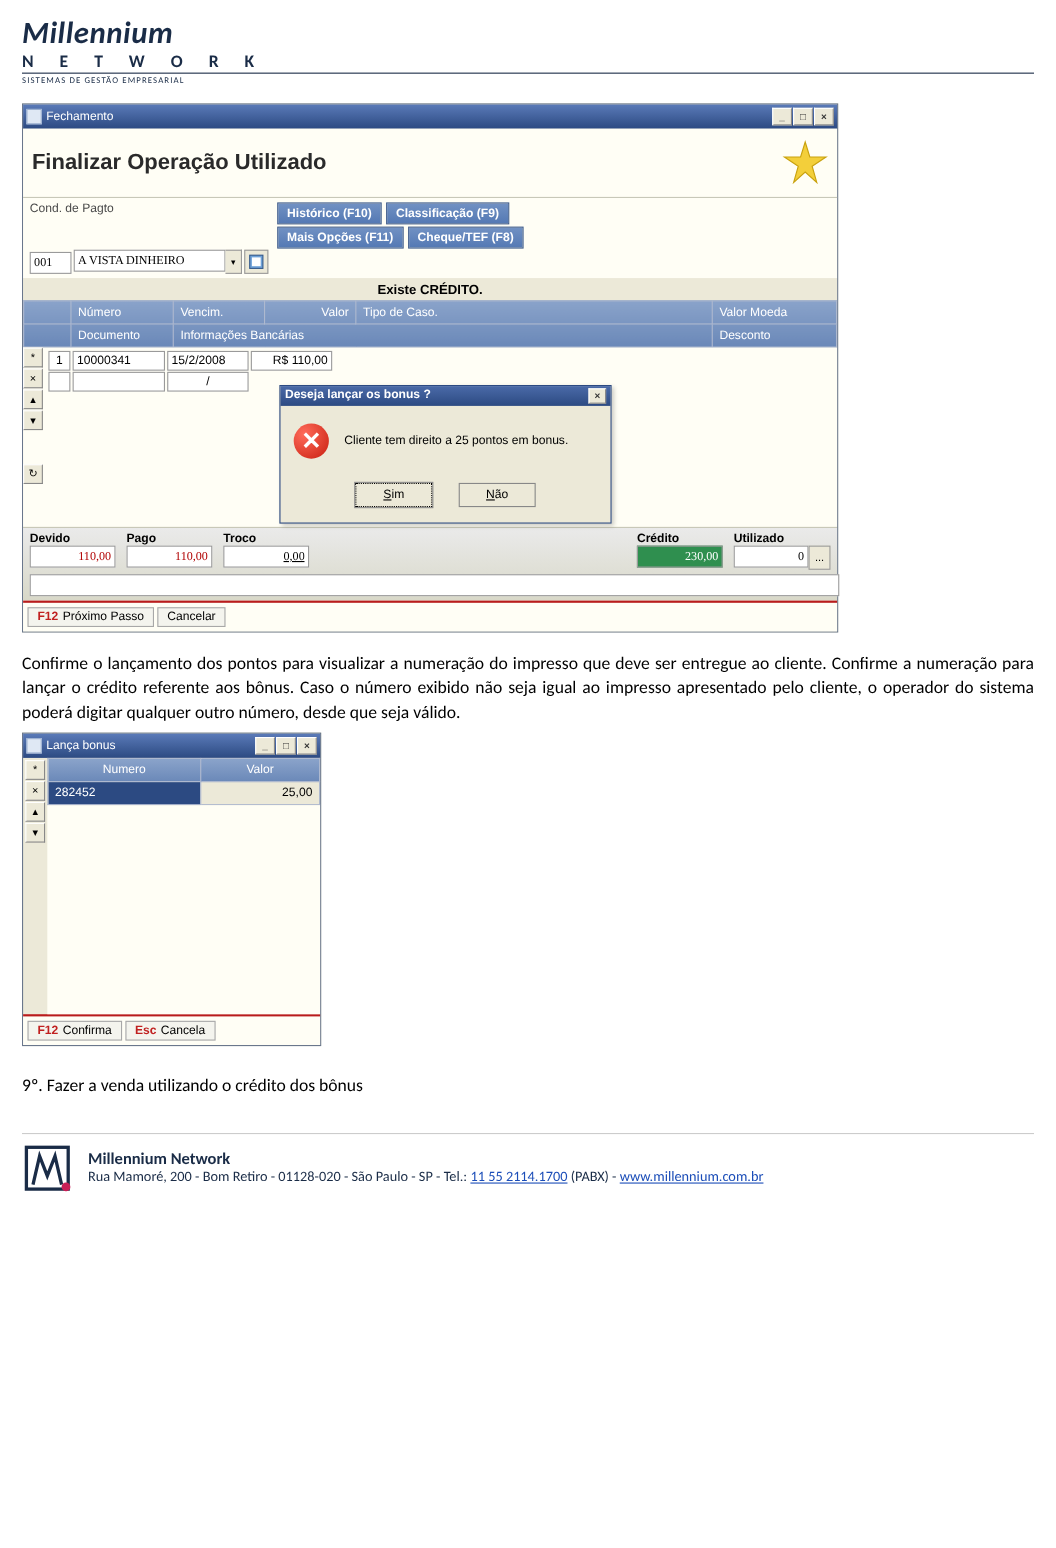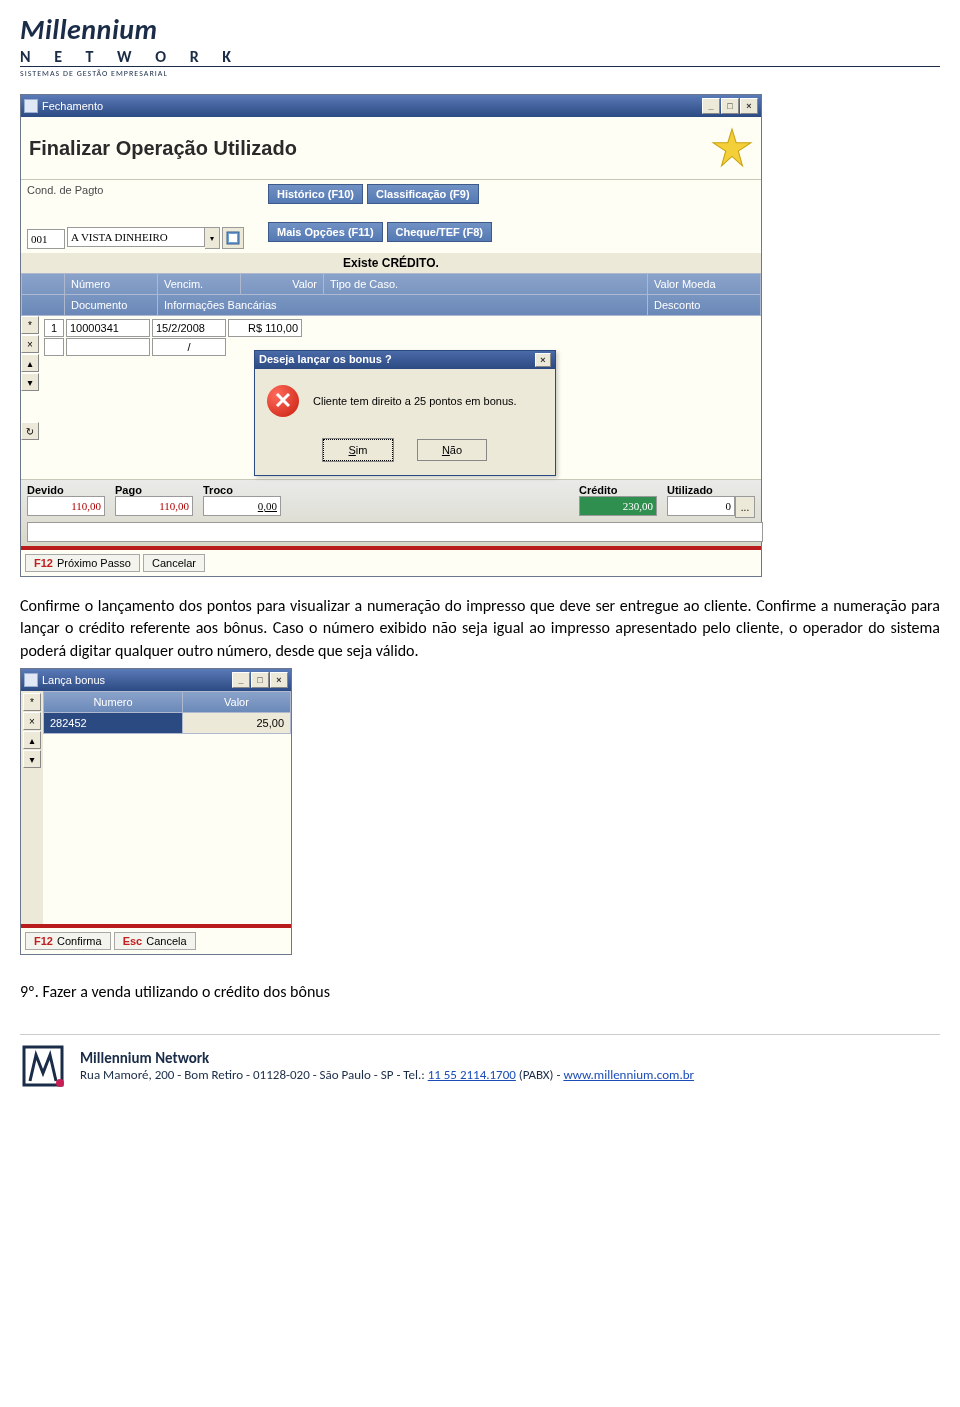--- a/index.html
+++ b/index.html
@@ -45,21 +45,21 @@
   .dlg-btns button{width:70px;height:22px;background:#ece9d8;border:1px solid #888;font-size:11px;cursor:pointer}
   .dlg-btns button.focus{border:1px dotted #000;outline:1px solid #888}
   
   .totals{background:linear-gradient(#eaeaea,#d8d8c8);padding:4px 6px;border-top:1px solid #c8c8b8}
   .totals .row{gap:10px;align-items:flex-start}
   .tot-col{display:flex;flex-direction:column}
   .tot-col .lbl{font-weight:bold;color:#000}
   .tot-col input{text-align:right}
   .red{color:#b00000}
   .green-box{background:#2f8f4f !important;color:#fff !important;text-align:right}
-  .footer-btns{background:#fffef5;padding:4px;border-top:4px solid #b91c1c}
+  .footer-btns{background:#fffef5;padding:4px;border-top:2px solid #b91c1c}
   .footer-btn{display:inline-flex;align-items:center;gap:4px;padding:2px 8px;border:1px solid #a8a8a8;background:#f4f4ee;font-size:11px;cursor:pointer}
   .footer-btn .key{color:#c02020;font-weight:bold}
   .body-text{font-size:16px;line-height:1.4;color:#000;margin:6px 0;font-family:Calibri,Arial,sans-serif;text-align:justify}
   
   .win.small{width:270px}
   
   .pagefoot{display:flex;align-items:center;gap:14px;border-top:1px solid #ccc;padding-top:8px;margin-top:30px;font-family:Calibri,Arial,sans-serif}
   .pf-logo{width:46px;height:46px}
   .pf-text .pf-name{font-weight:bold;font-size:15px;color:#1a2c47}
   .pf-text .pf-addr{font-size:13px;color:#1a2c47}
@@ -109,21 +109,21 @@
               <span class="drop">▾</span>
             </div>
             <span class="icon-btn">
               <svg width="14" height="14" viewBox="0 0 14 14">
                   <rect x="1" y="1" width="12" height="12" fill="#6fa2d8" stroke="#355a8a"></rect>
                   <rect x="3" y="3" width="8" height="8" fill="#fff"></rect>
                 </svg>
             </span>
           </div>
         </div>
-        <div style="display:flex;flex-direction:column;gap:18px;margin-left:18px">
+        <div style="display:flex;flex-direction:column;gap:2px;margin-left:2px">
           <div class="row" style="gap:4px">
             <span class="fn-btn">Histórico (F10)</span>
             <span class="fn-btn">Classificação (F9)</span>
           </div>
           <div class="row" style="gap:4px">
             <span class="fn-btn">Mais Opções (F11)</span>
             <span class="fn-btn">Cheque/TEF (F8)</span>
           </div>
         </div>
       </div>

